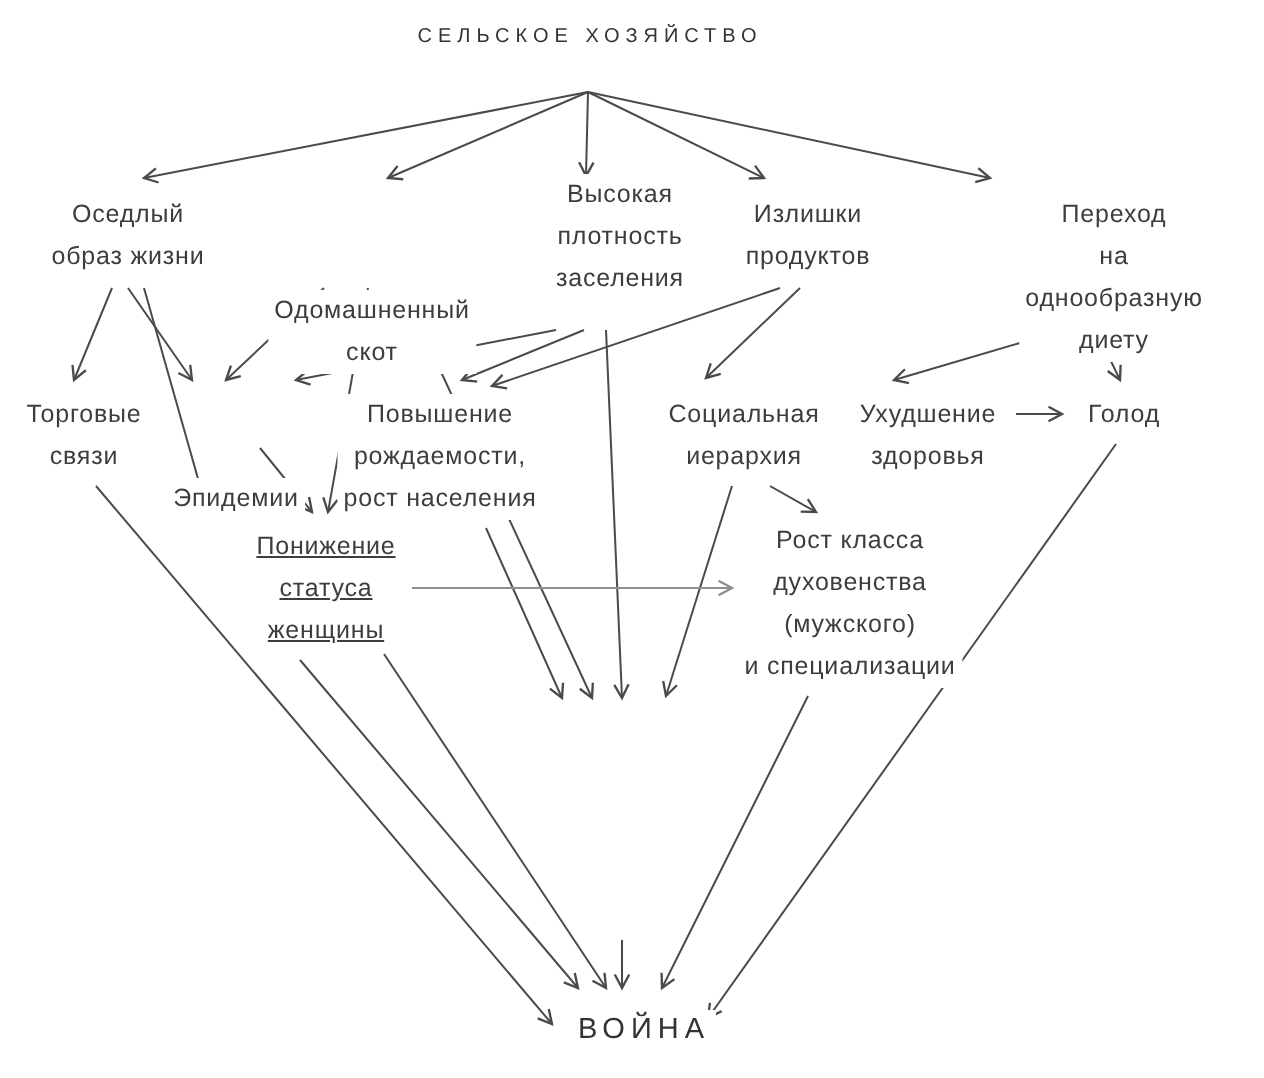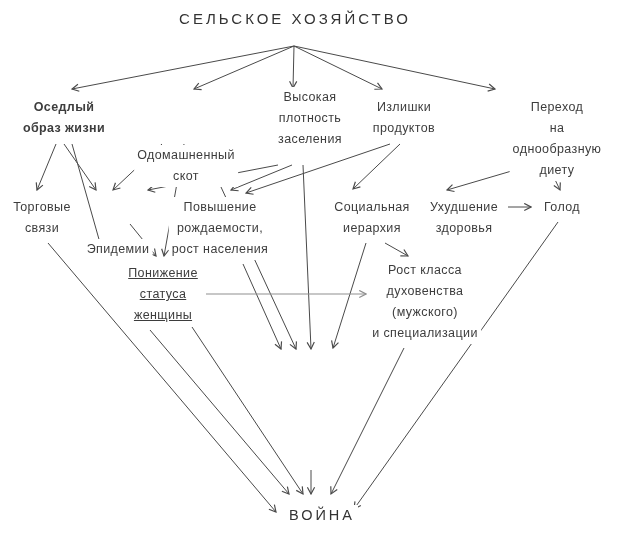--- a/index.html
+++ b/index.html
@@ -18,21 +18,21 @@
     white-space:pre-line;
     font-size:12.5px;
     line-height:21px;
     letter-spacing:0.4px;
     color:#3d3d3d;
     background:#ffffff;
     padding:0 3px;
     z-index:2;
   }
   .node.caps-title{
-    font-size:15px;
+    font-size:10px;
     letter-spacing:3px;
     color:#333333;
   }
   .node.caps-war{
     font-size:14.5px;
     letter-spacing:3px;
     color:#333333;
     margin-left:12px;
   }
 </style>
@@ -84,21 +84,21 @@
       <line x1="311" y1="470" x2="311" y2="494" marker-end="url(#arw)"></line>
       <line x1="404" y1="348" x2="331" y2="494" marker-end="url(#arw)"></line>
       <line x1="558" y1="222" x2="354" y2="509" marker-end="url(#arw)"></line>
     </g>
 
     <line x1="206" y1="294" x2="366" y2="294" stroke="#8f8f8f" stroke-width="1" marker-end="url(#arwg)"></line>
   </svg>
 
   <div class="node caps-title" style="left:295px;top:8px;">СЕЛЬСКОЕ ХОЗЯЙСТВО</div>
 
-  <div class="node" style="left:64px;top:97px;font-weight:bold;">Оседлый
+  <div class="node" style="left:64px;top:97px;">Оседлый
 образ жизни</div>
   <div class="node" style="left:186px;top:97px;margin-top:48px;">Одомашненный
 скот</div>
   <div class="node" style="left:310px;top:87px;">Высокая
 плотность
 заселения</div>
   <div class="node" style="left:404px;top:97px;">Излишки
 продуктов</div>
   <div class="node" style="left:557px;top:97px;">Переход
 на однообразную

